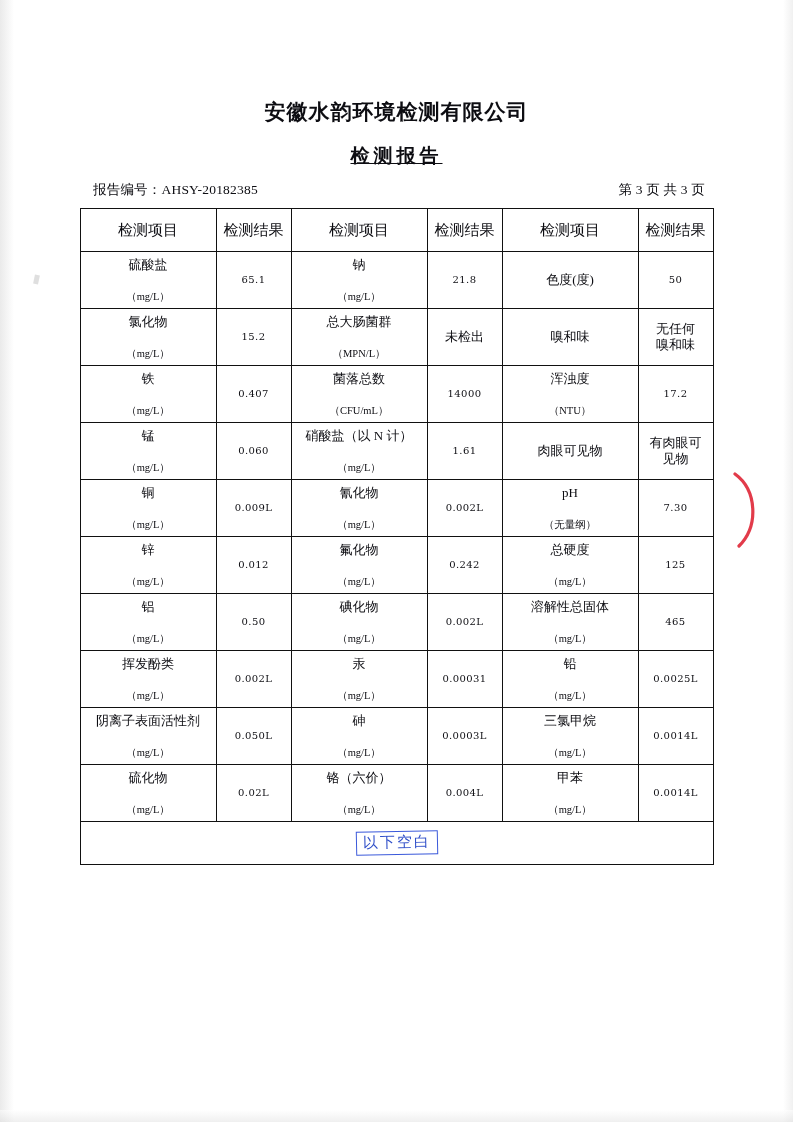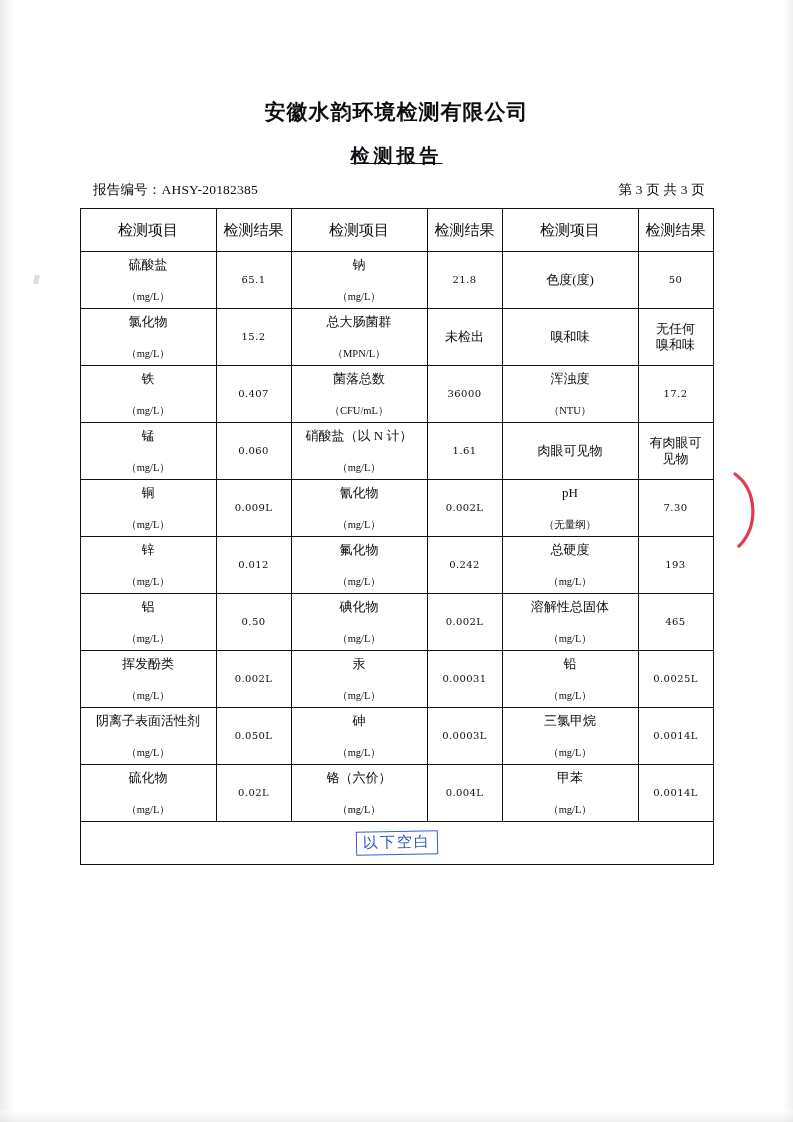--- a/index.html
+++ b/index.html
@@ -220,21 +220,21 @@
             <td class="cell-val">15.2</td>
             <td class="cell-name"><span>总大肠菌群</span><span class="unit">（MPN/L）</span></td>
             <td class="cell-val cn">未检出</td>
             <td class="cell-name"><span>嗅和味</span></td>
             <td class="cell-val cn">无任何<br>嗅和味</td>
           </tr>
           <tr class="data-row">
             <td class="cell-name"><span>铁</span><span class="unit">（mg/L）</span></td>
             <td class="cell-val">0.407</td>
             <td class="cell-name"><span>菌落总数</span><span class="unit">（CFU/mL）</span></td>
-            <td class="cell-val">36000</td>
+            <td class="cell-val">14000</td>
             <td class="cell-name"><span>浑浊度</span><span class="unit">（NTU）</span></td>
             <td class="cell-val">17.2</td>
           </tr>
           <tr class="data-row">
             <td class="cell-name"><span>锰</span><span class="unit">（mg/L）</span></td>
             <td class="cell-val">0.060</td>
             <td class="cell-name"><span>硝酸盐（以 N 计）</span><span class="unit">（mg/L）</span></td>
             <td class="cell-val">1.61</td>
             <td class="cell-name"><span>肉眼可见物</span></td>
             <td class="cell-val cn">有肉眼可<br>见物</td>
@@ -246,21 +246,21 @@
             <td class="cell-val">0.002L</td>
             <td class="cell-name"><span>pH</span><span class="unit">（无量纲）</span></td>
             <td class="cell-val">7.30</td>
           </tr>
           <tr class="data-row">
             <td class="cell-name"><span>锌</span><span class="unit">（mg/L）</span></td>
             <td class="cell-val">0.012</td>
             <td class="cell-name"><span>氟化物</span><span class="unit">（mg/L）</span></td>
             <td class="cell-val">0.242</td>
             <td class="cell-name"><span>总硬度</span><span class="unit">（mg/L）</span></td>
-            <td class="cell-val">193</td>
+            <td class="cell-val">125</td>
           </tr>
           <tr class="data-row">
             <td class="cell-name"><span>铝</span><span class="unit">（mg/L）</span></td>
             <td class="cell-val">0.50</td>
             <td class="cell-name"><span>碘化物</span><span class="unit">（mg/L）</span></td>
             <td class="cell-val">0.002L</td>
             <td class="cell-name"><span>溶解性总固体</span><span class="unit">（mg/L）</span></td>
             <td class="cell-val">465</td>
           </tr>
           <tr class="data-row">

